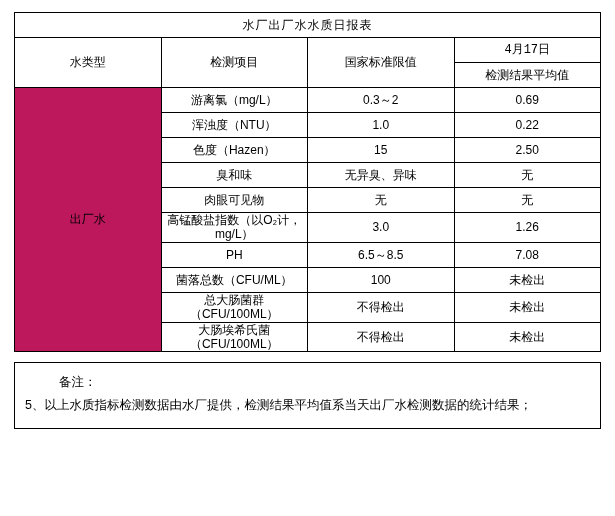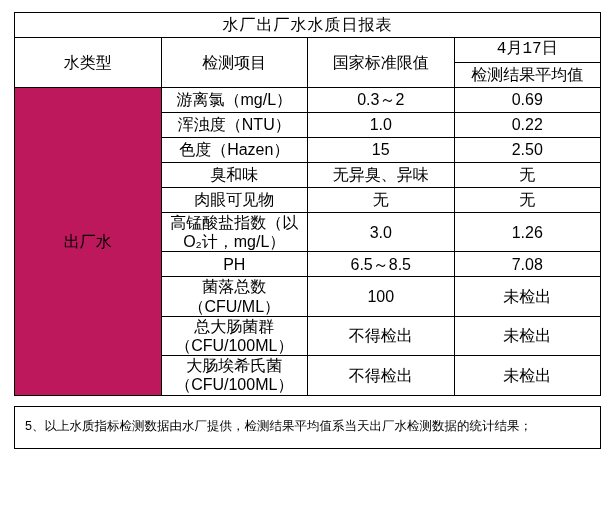--- a/index.html
+++ b/index.html
@@ -23,21 +23,21 @@
   }
   table.report {
     width: 587px;
     border-collapse: collapse;
     table-layout: fixed;
   }
   table.report td, table.report th {
     border: 1px solid #000000;
     padding: 0;
     font-weight: normal;
-    font-size: 16px;
+    font-size: 12px;
     text-align: center;
     vertical-align: middle;
     height: 24px;
     line-height: 1.2;
   }
   .title-cell {
     font-size: 17px;
     font-weight: bold;
     height: 32px;
     letter-spacing: 1px;
@@ -156,16 +156,17 @@
       </tr>
       <tr>
         <td class="item-cell">大肠埃希氏菌（CFU/100ML）</td>
         <td>不得检出</td>
         <td>未检出</td>
       </tr>
     </tbody>
   </table>
 
   <div class="notes">
+    <p class="notes-title">备注：</p>
     <p>5、以上水质指标检测数据由水厂提供，检测结果平均值系当天出厂水检测数据的统计结果；</p>
   </div>
 
 </div>
 
 </body></html>

